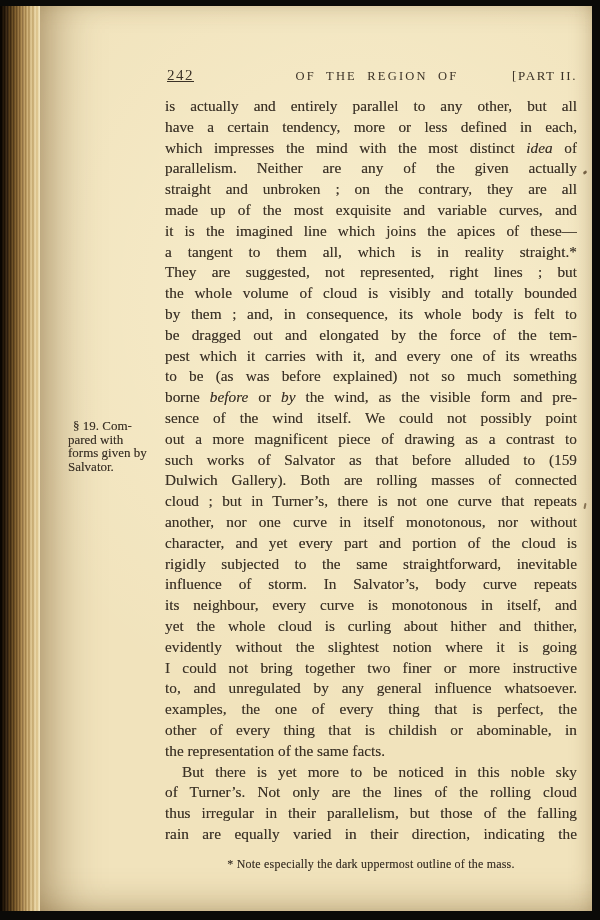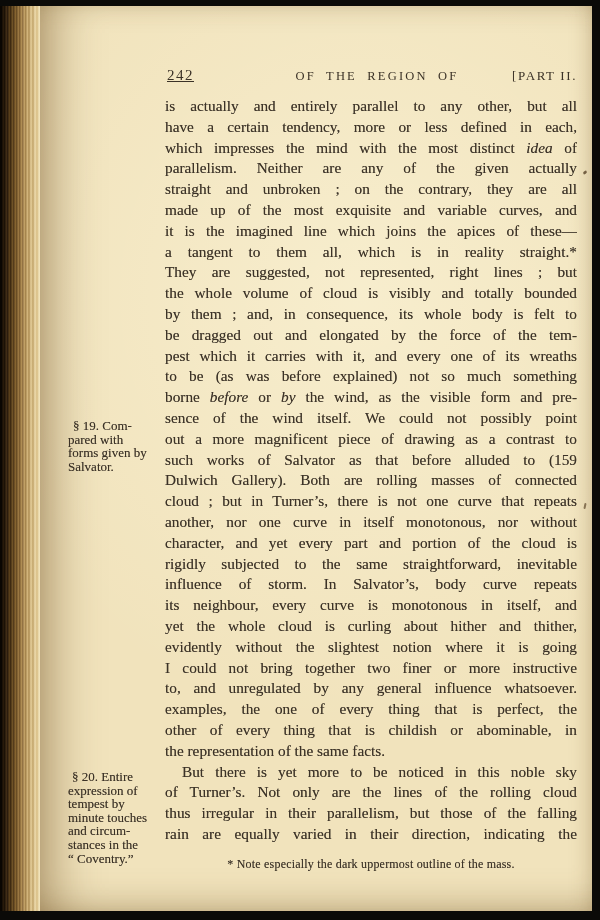--- a/index.html
+++ b/index.html
@@ -96,27 +96,20 @@
     <div class="header-row">
       <span class="page-number">242</span>
       <span class="running-title">OF THE REGION OF</span>
       <span class="part-label">[PART II.</span>
     </div>
 
     <div class="margin-note note-19">§ 19. Com-
 pared with
 forms given by
 Salvator.</div>
-    <div class="margin-note note-20">§ 20. Entire
-expression of
-tempest by
-minute touches
-and circum-
-stances in the
-“ Coventry.”</div>
 
     <div class="body-text">
         <div class="line">is actually and entirely parallel to any other, but all</div>
         <div class="line">have a certain tendency, more or less defined in each,</div>
         <div class="line">which impresses the mind with the most distinct <em>idea</em> of</div>
         <div class="line">parallelism. Neither are any of the given actually</div>
         <div class="line">straight and unbroken ; on the contrary, they are all</div>
         <div class="line">made up of the most exquisite and variable curves, and</div>
         <div class="line">it is the imagined line which joins the apices of these—</div>
         <div class="line">a tangent to them all, which is in reality straight.*</div>

